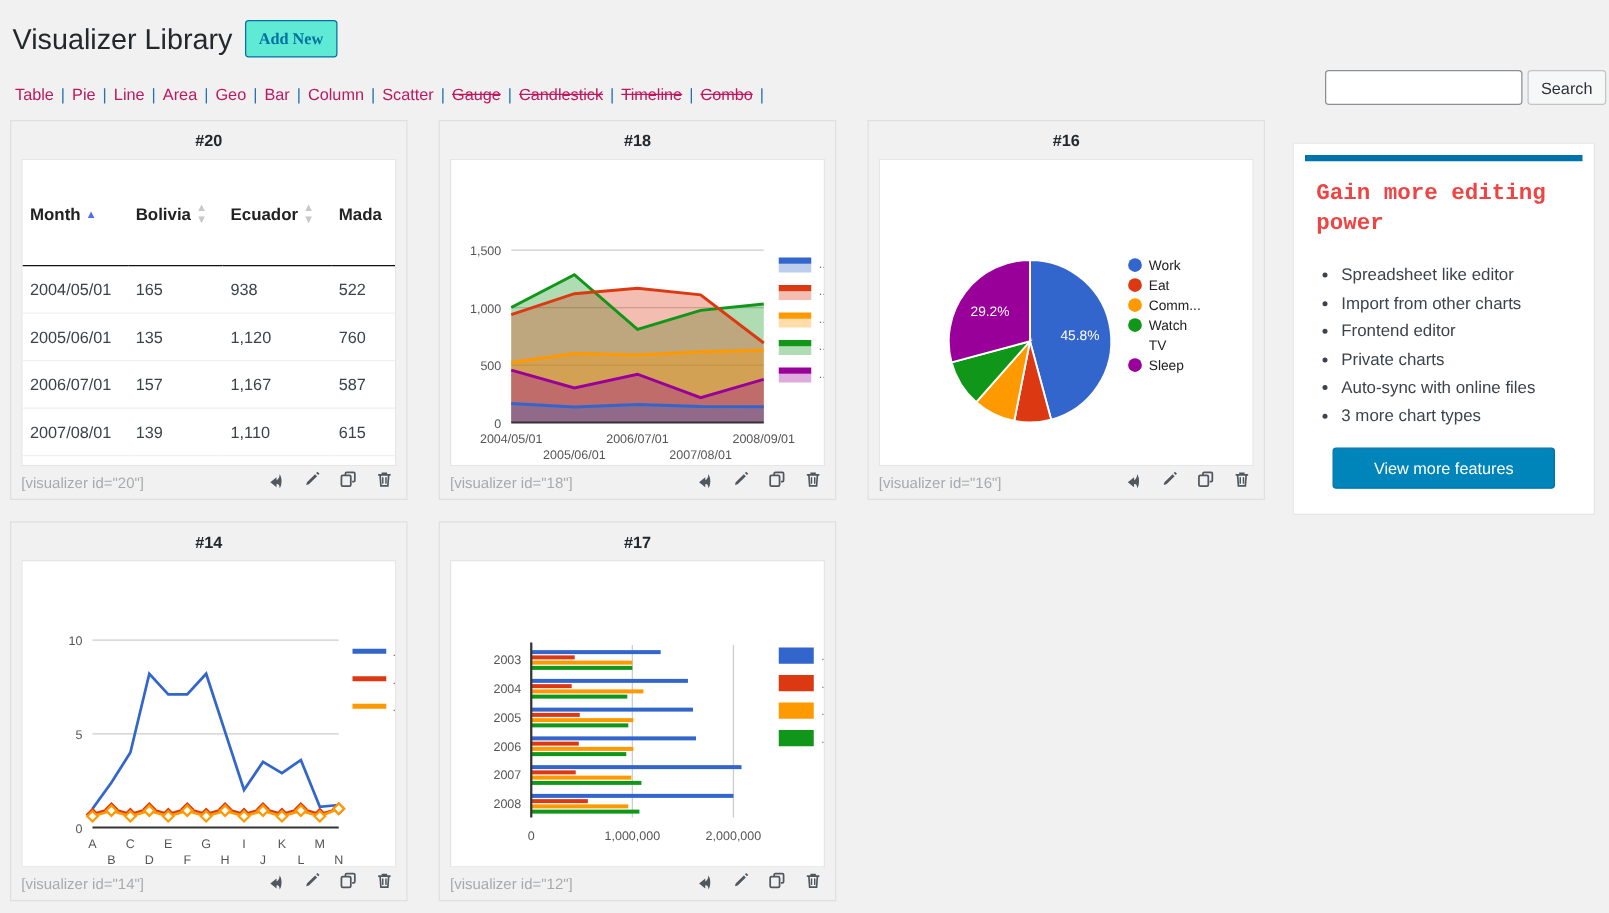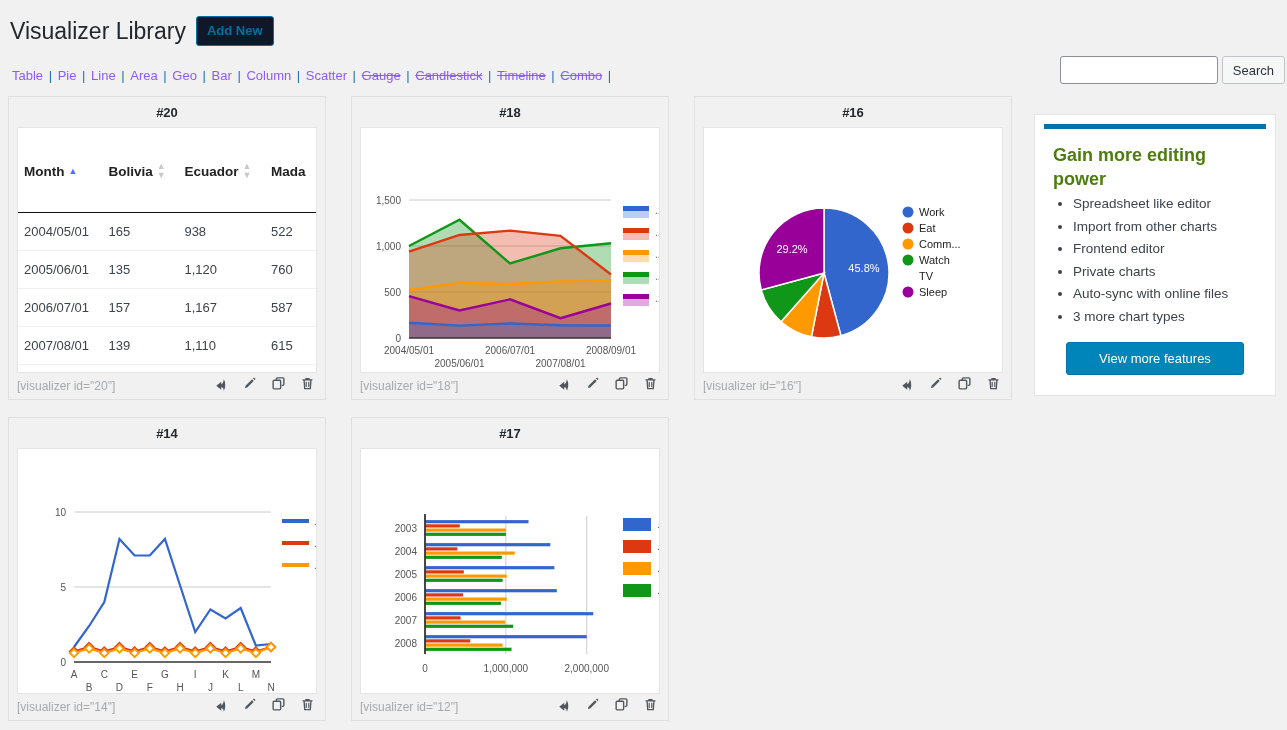--- a/index.html
+++ b/index.html
@@ -19,39 +19,39 @@
     padding: 8px 0 0 10px;
   }
   .page-title {
     font-size: 23px; font-weight: 400; line-height: 29px;
     color: #23282d; margin: 0; padding: 9px 0 4px 0;
   }
   .add-new-btn {
     display: inline-block;
     font-size: 13px; line-height: 2.15;
     padding: 0 10px;
-    background: #0f172a;
+    background: #5eead4;
     border: 1px solid #0071a1;
     border-radius: 3px;
     color: #0071a1;
     cursor: pointer;
     margin-top: 4px;
     font-weight: 600;
-    font-family: Liberation Sans, sans-serif;
+    font-family: Liberation Serif, serif;
   }
 
   
   .type-nav {
     padding: 16px 0 6px 12px;
     font-size: 13px;
     color: #2271b1;
     line-height: 20px;
   }
   .type-nav a {
-    color: #8b5cf6; text-decoration: none; cursor: pointer;
+    color: #be185d; text-decoration: none; cursor: pointer;
   }
   .type-nav a.disabled { text-decoration: line-through; }
   .type-nav .sep { color: #2271b1; margin: 0 2px; }
 
   
   .search-box {
     position: absolute; right: 2px; top: 56px;
     display: flex; align-items: center; gap: 4px;
   }
   .search-input {
@@ -118,22 +118,22 @@
 
   
   .promo {
     position: absolute; left: 1034px; top: 18px;
     width: 242px; background: #fff;
     border: 1px solid #e5e5e5;
   }
   .promo-bar { height: 5px; background: #0073aa; margin: 9px 9px 0 9px; }
   .promo-inner { padding: 14px 18px 20px 18px; }
   .promo-title {
-    font-size: 18px; font-weight: bold; color: #4d7c0f;
-    margin: 0 0 2px 0; line-height: 24px;
+    font-size: 18px; font-weight: bold; color: #ef4444;
+    margin: 0 0 18px 0; line-height: 24px; font-family: Liberation Mono, monospace;
   }
   .promo-list { margin: 0 0 14px 0; padding-left: 20px; }
   .promo-list li {
     font-size: 13.5px; color: #3c434a; line-height: 22.5px;
   }
   .promo-btn {
     display: block; margin: 0 auto; padding: 8px 32px;
     background: #0085ba; border: 1px solid #0073aa; border-radius: 3px;
     color: #fff; font-size: 13px; cursor: pointer;
     font-family: "Liberation Sans", sans-serif;

